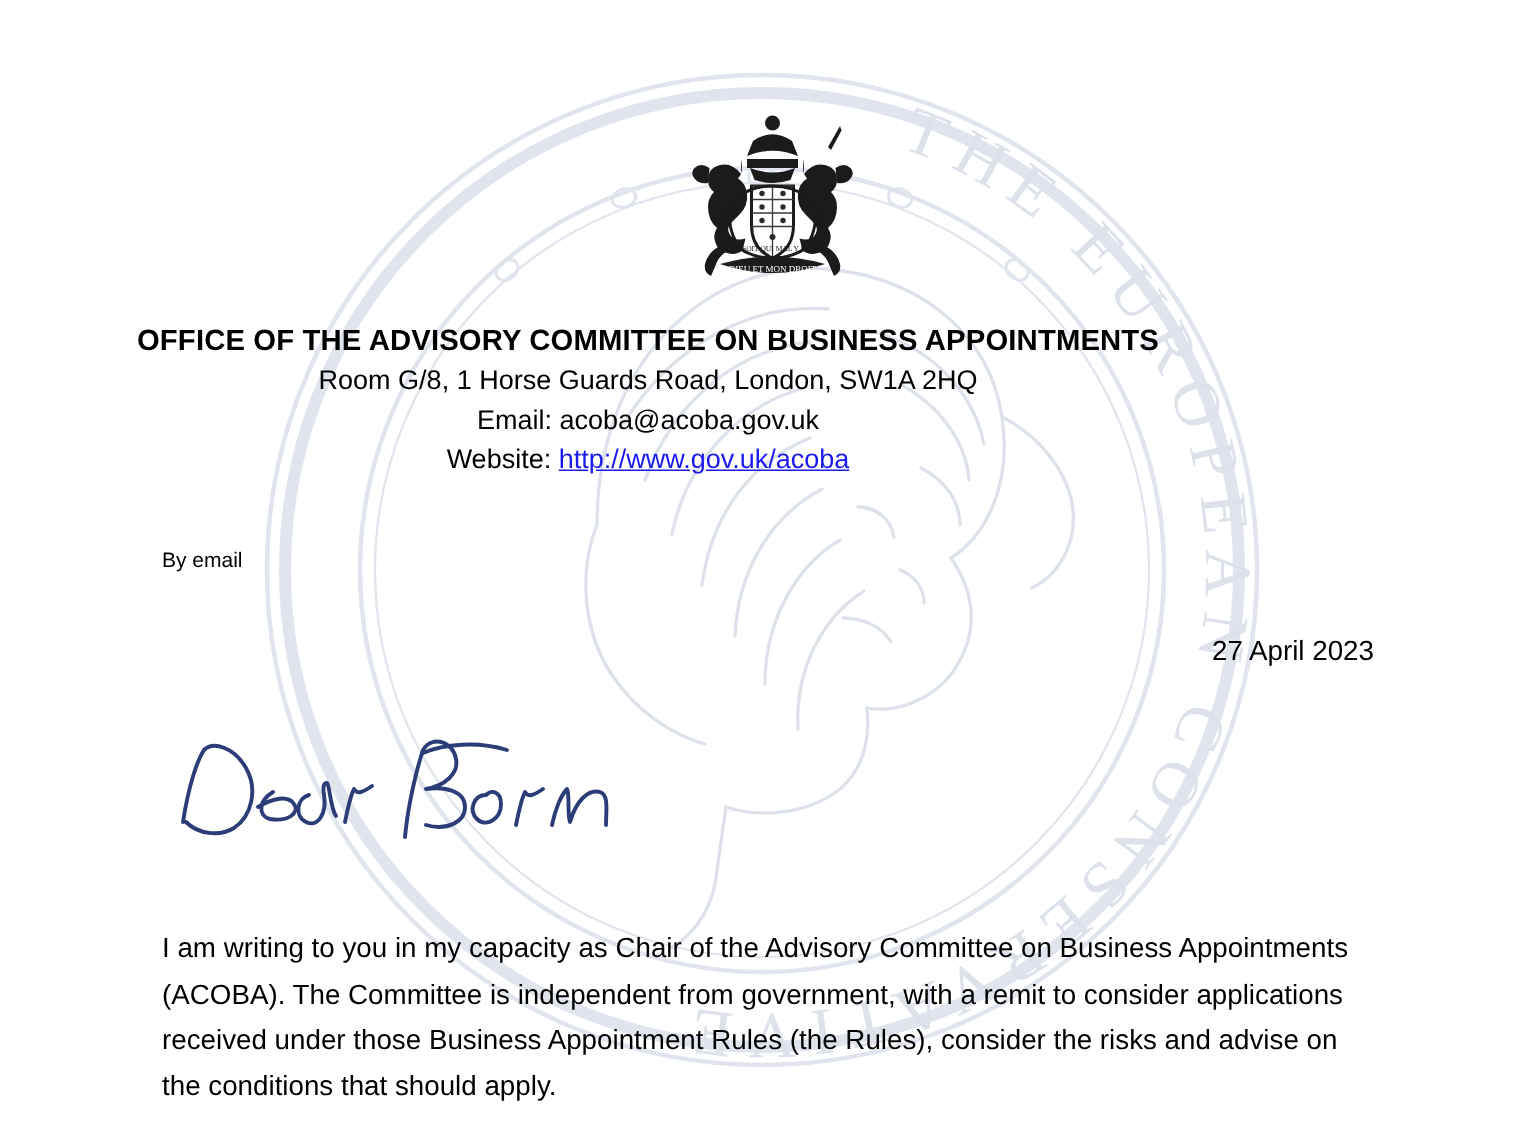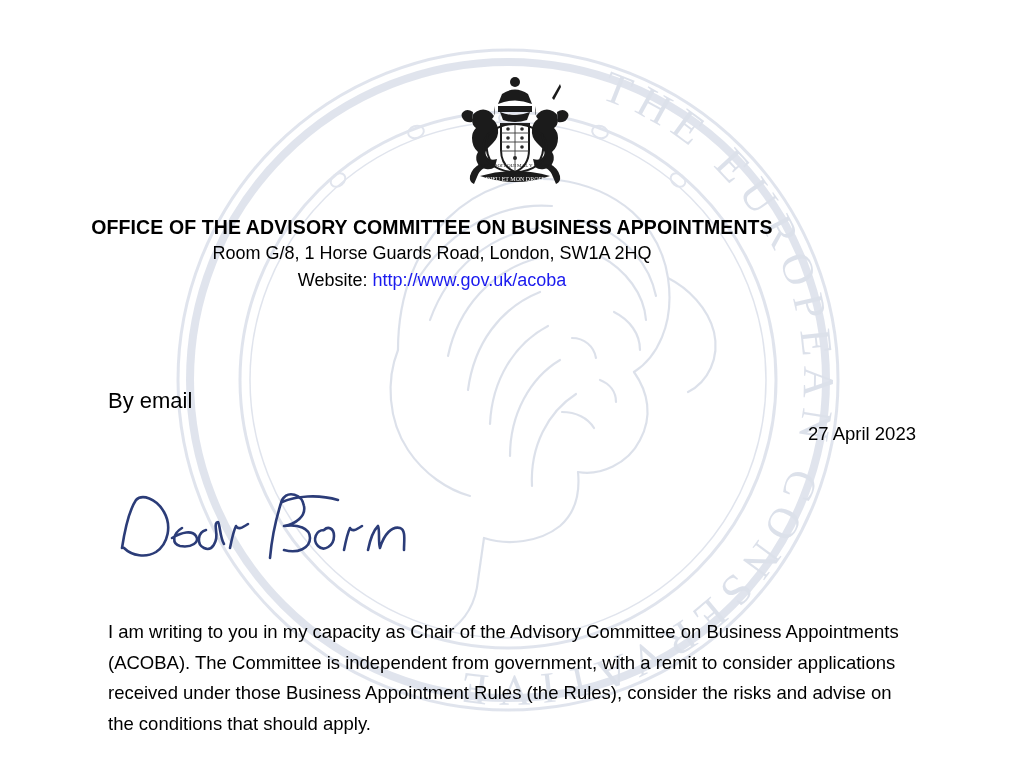--- a/index.html
+++ b/index.html
@@ -76,28 +76,29 @@
     font-size: 18px;
     line-height: 26.5px;
     font-weight: normal;
   }
   .website-line {
     font-size: 18px;
     line-height: 26.5px;
   }
   .website-link {
     color: #1a1aee;
+    text-decoration: underline;
   }
 
   
   .by-email {
     position: absolute;
     left: 108px;
-    top: 388px;
-    font-size: 22px;
+    top: 365px;
+    font-size: 14px;
     z-index: 3;
   }
   .letter-date {
     position: absolute;
     right: 108px;
     top: 423px;
     font-size: 18.5px;
     z-index: 3;
   }
 
@@ -229,20 +230,21 @@
       </g>
       <text x="75" y="95" text-anchor="middle" font-family="'Liberation Serif', serif" font-size="5" fill="#1b1b1b">HONI SOIT QUI MAL Y PENSE</text>
     </svg>
   </div>
 
   <div class="content">
 
     <div class="letterhead">
       <div class="org-name">OFFICE OF THE ADVISORY COMMITTEE ON BUSINESS APPOINTMENTS</div>
       <div class="addr-line">Room G/8, 1 Horse Guards Road, London, SW1A 2HQ</div>
+      <div class="addr-line">Email: acoba@acoba.gov.uk</div>
       <div class="website-line">
         <span>Website:</span>
         <span class="website-link">http://www.gov.uk/acoba</span>
       </div>
     </div>
 
     <div class="by-email">By email</div>
 
     <div class="letter-date">27 April 2023</div>
 

